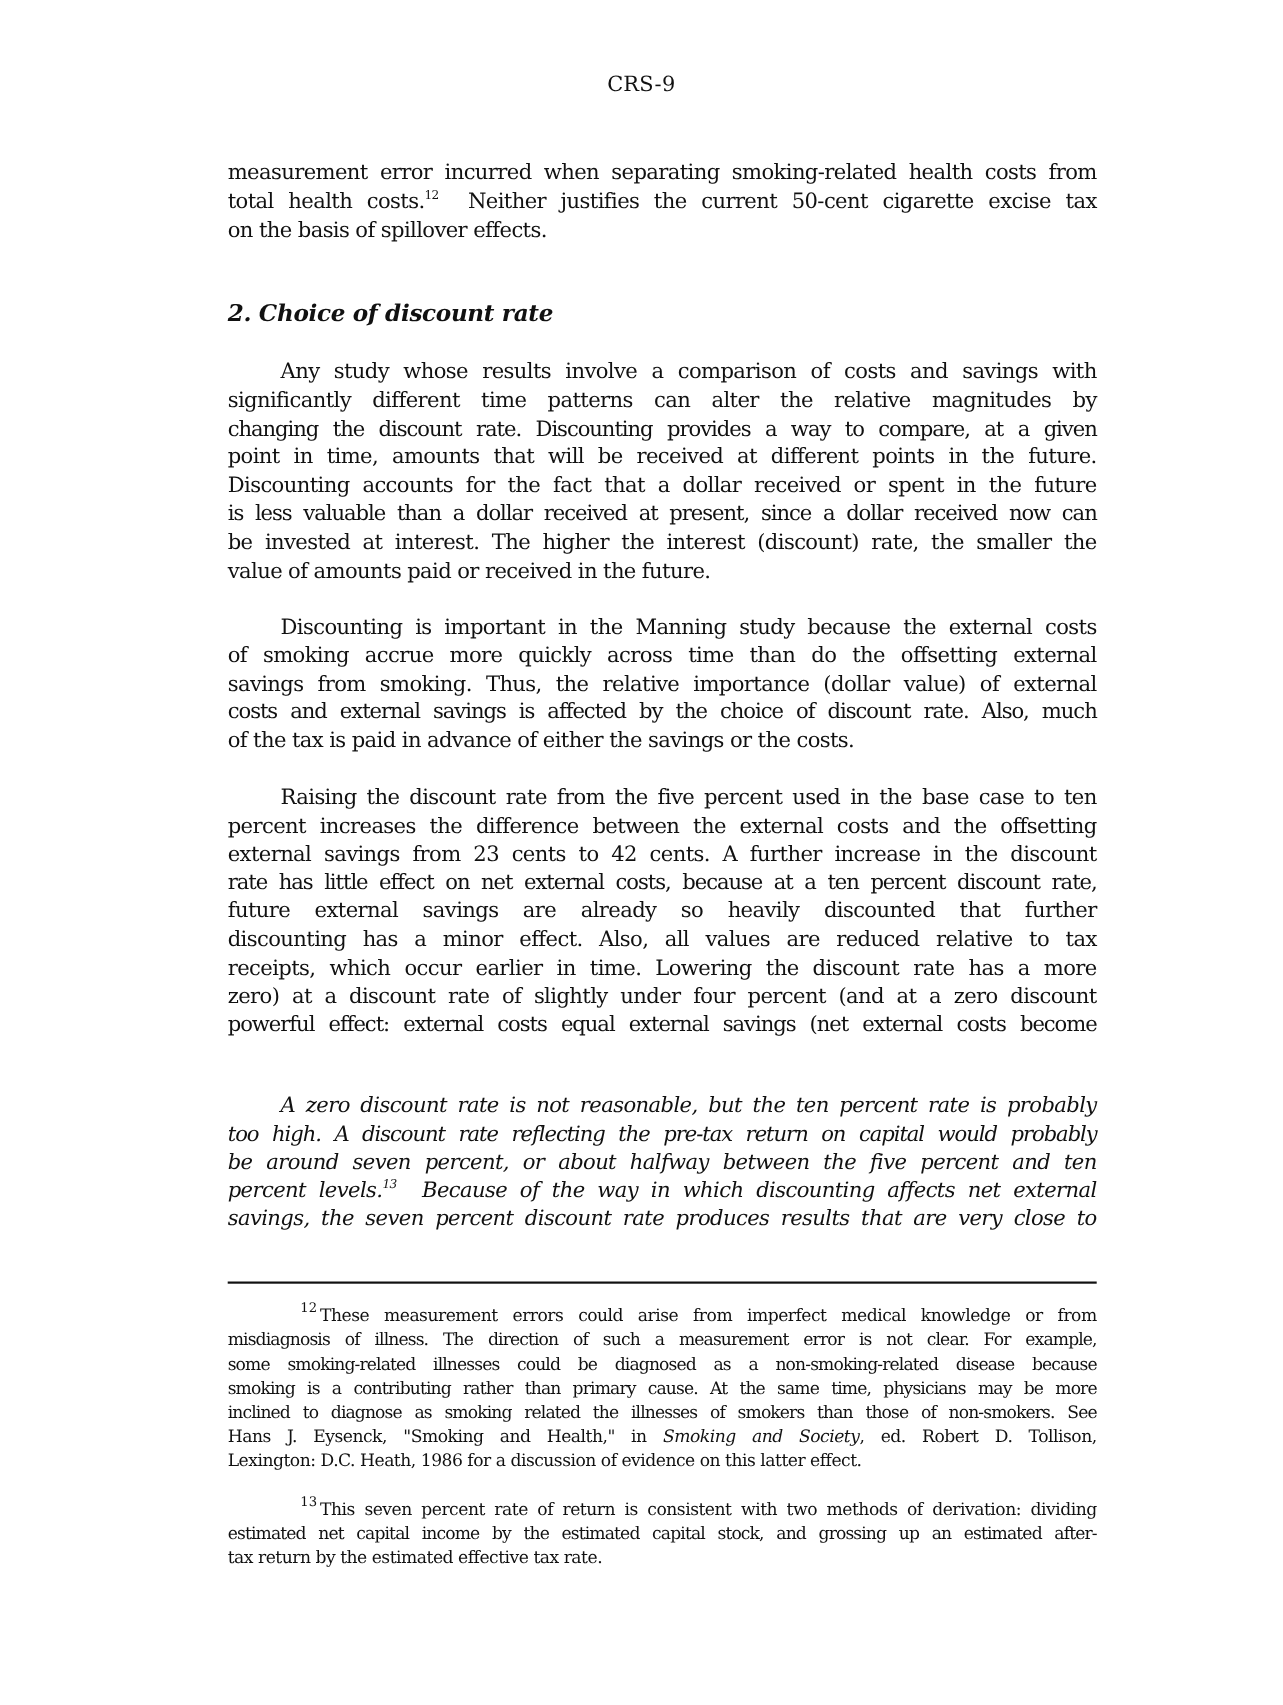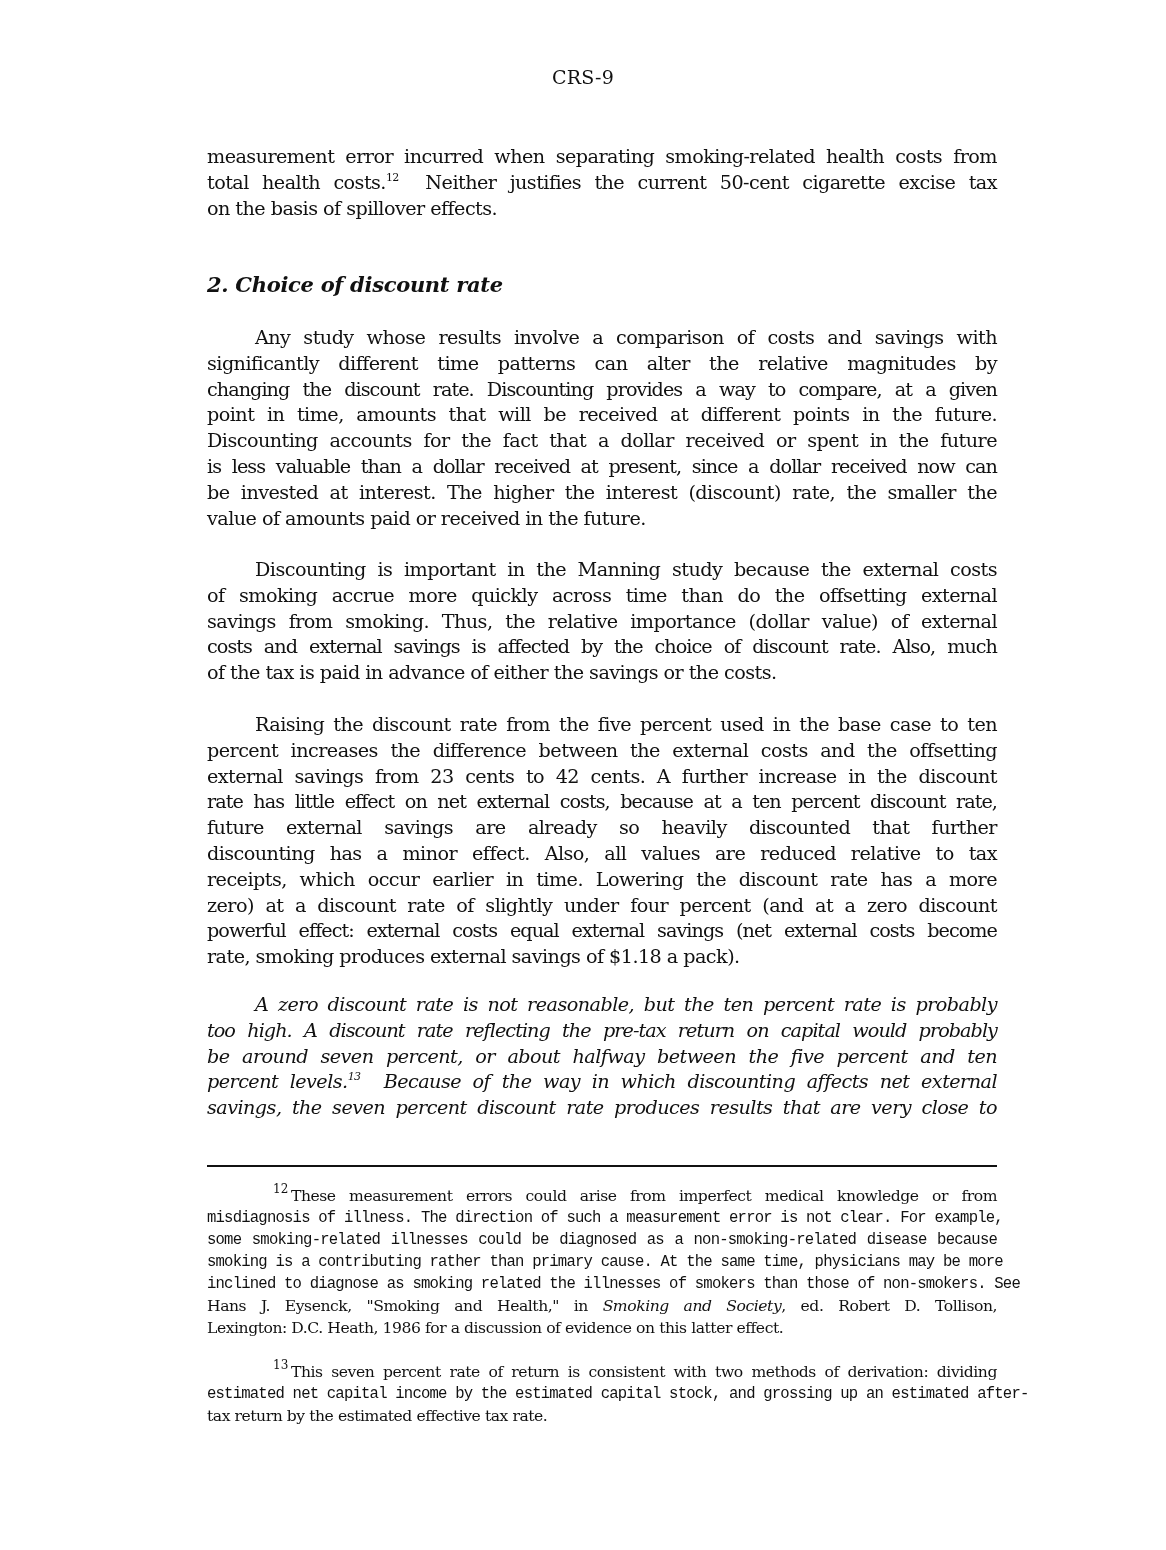--- a/index.html
+++ b/index.html
@@ -84,21 +84,20 @@
     text-align: justify;
     text-align-last: justify;
     white-space: nowrap;
     letter-spacing: -0.45px;
   }
   .fn-line.last {
     text-align-last: left;
   }
   .fn-line.condensed {
     letter-spacing: -0.8px;
-    font-family: Liberation Mono, monospace;
   }
   .fn-num {
     position: absolute;
     left: 66px;
     top: -3px;
     font-size: 12px;
   }
   .fn-first {
     padding-left: 84px !important;
   }
@@ -141,21 +140,20 @@
 <div class="body-block" style="top:712px;">
   <span class="line indent">Raising the discount rate from the five percent used in the base case to ten</span>
   <span class="line">percent increases the difference between the external costs and the offsetting</span>
   <span class="line">external savings from 23 cents to 42 cents. A further increase in the discount</span>
   <span class="line condensed">rate has little effect on net external costs, because at a ten percent discount rate,</span>
   <span class="line">future external savings are already so heavily discounted that further</span>
   <span class="line">discounting has a minor effect. Also, all values are reduced relative to tax</span>
   <span class="line">receipts, which occur earlier in time. Lowering the discount rate has a more</span>
   <span class="line">zero) at a discount rate of slightly under four percent (and at a zero discount</span>
   <span class="line condensed">powerful effect: external costs equal external savings (net external costs become</span>
-  <span class="line last">rate, smoking produces external savings of $1.18 a pack).</span>
 </div>
 
 <div class="body-block" style="top:992px;font-style:italic;">
   <span class="line indent">A zero discount rate is not reasonable, but the ten percent rate is probably</span>
   <span class="line condensed">too high. A discount rate reflecting the pre-tax return on capital would probably</span>
   <span class="line">be around seven percent, or about halfway between the five percent and ten</span>
   <span class="line"><span>percent levels.</span><sup>13</sup><span style="white-space:pre;">  Because of the way in which discounting affects net external</span></span>
   <span class="line">savings, the seven percent discount rate produces results that are very close to</span>
 </div>
 

